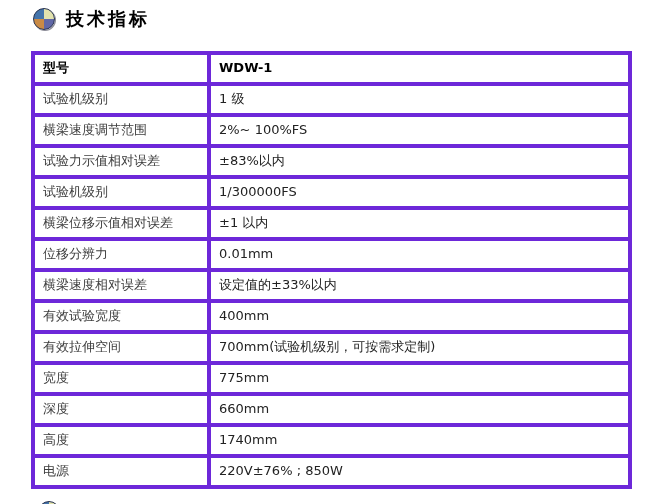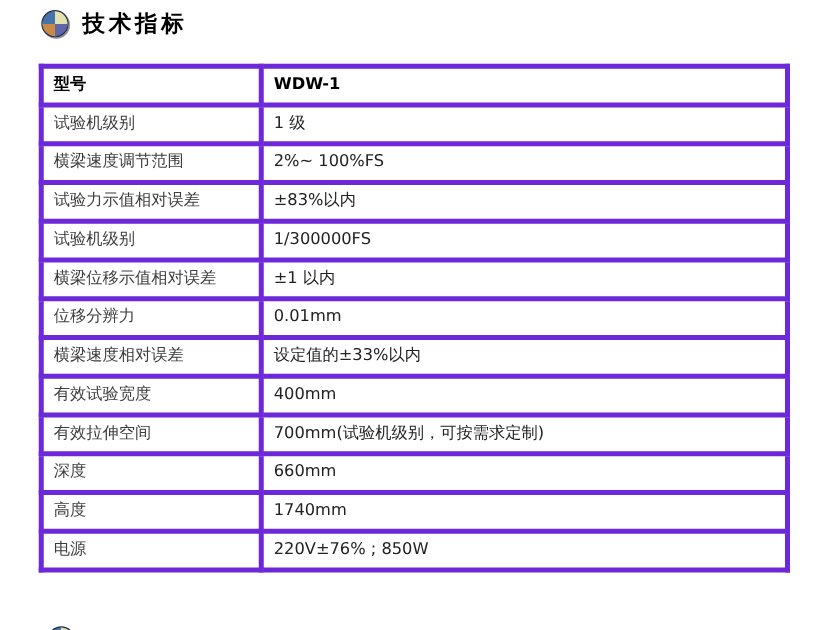--- a/index.html
+++ b/index.html
@@ -115,20 +115,24 @@
       </tr>
       <tr>
         <td class="col-label">有效试验宽度</td>
         <td class="col-value">400mm</td>
       </tr>
       <tr>
         <td class="col-label">有效拉伸空间</td>
         <td class="col-value">700mm(试验机级别，可按需求定制)</td>
       </tr>
       <tr>
+        <td class="col-label">宽度</td>
+        <td class="col-value">775mm</td>
+      </tr>
+      <tr>
         <td class="col-label">深度</td>
         <td class="col-value">660mm</td>
       </tr>
       <tr>
         <td class="col-label">高度</td>
         <td class="col-value">1740mm</td>
       </tr>
       <tr>
         <td class="col-label">电源</td>
         <td class="col-value">220V±76% ; 850W</td>

